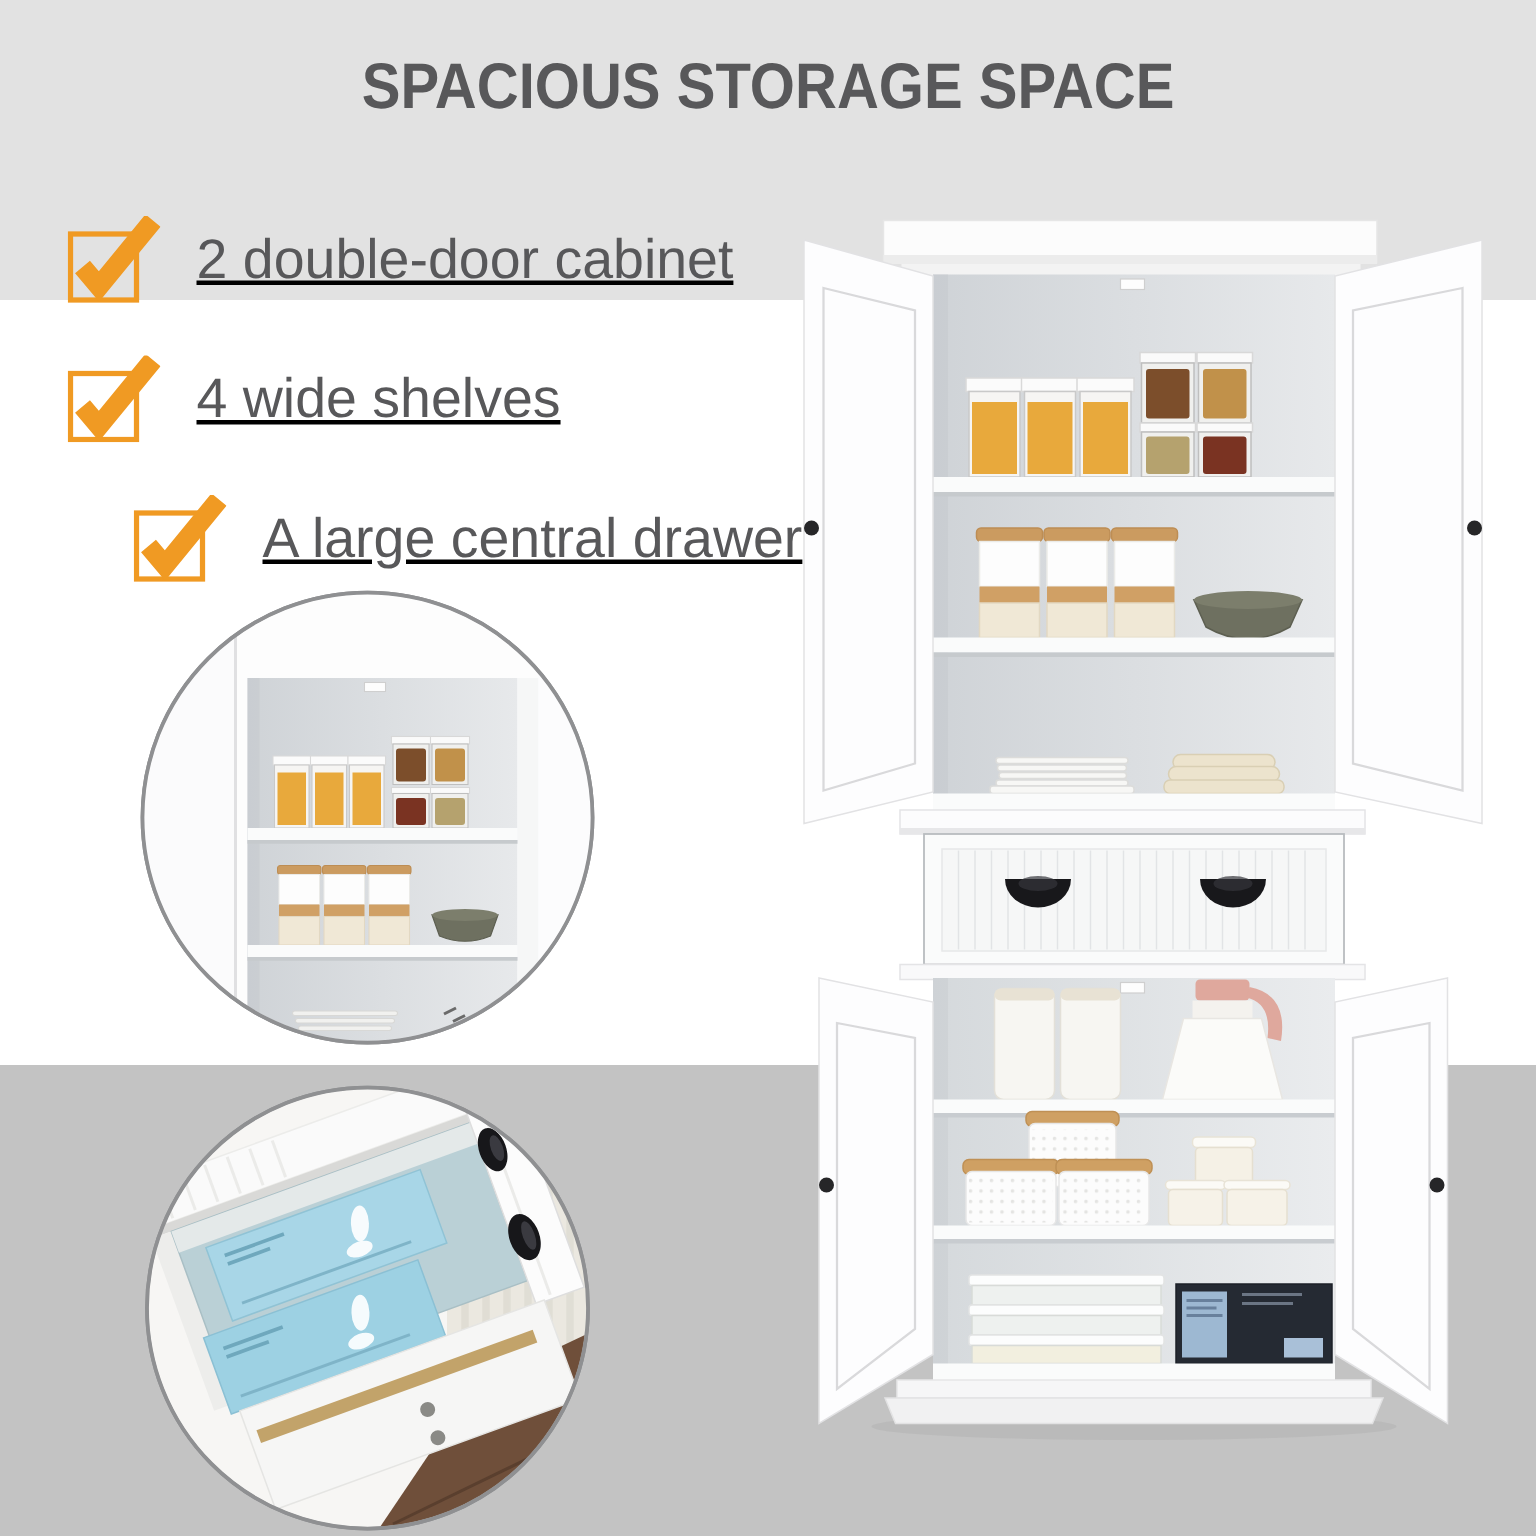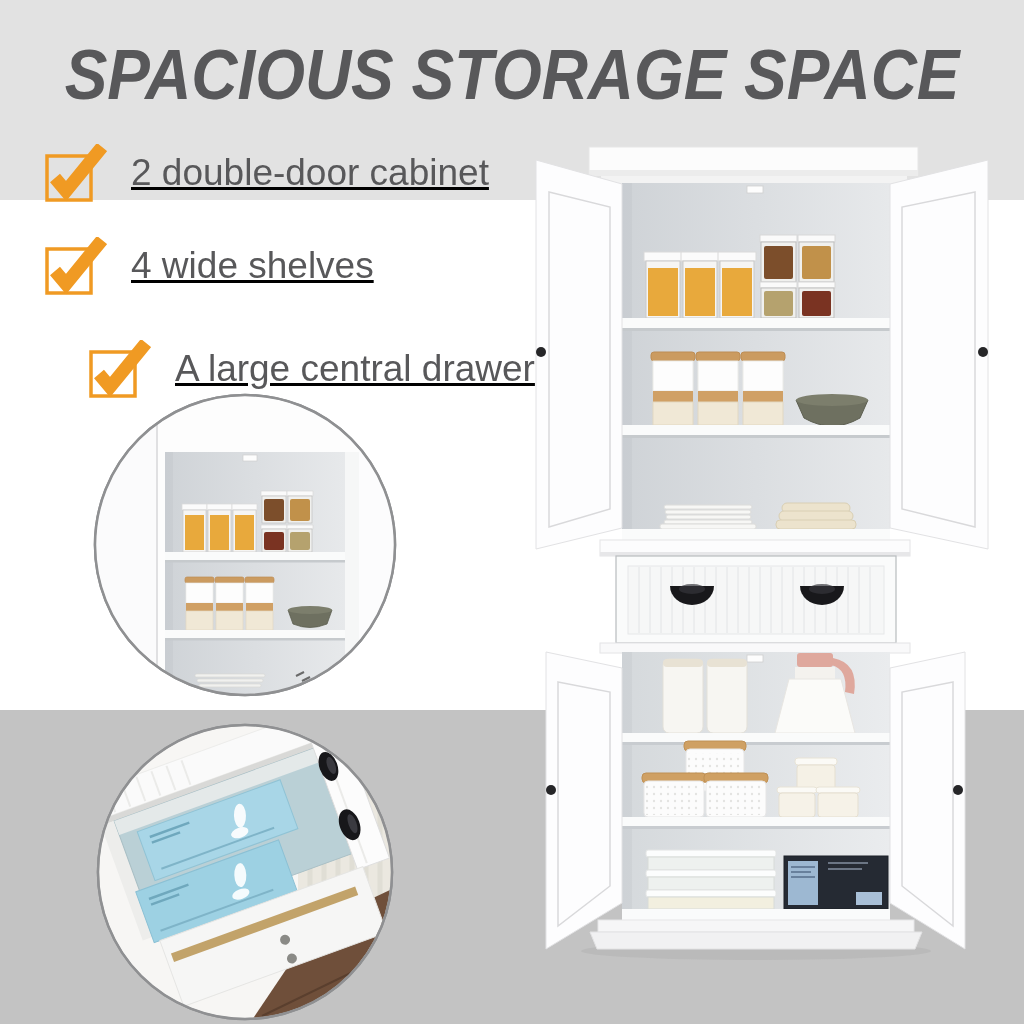--- a/index.html
+++ b/index.html
@@ -1,26 +1,26 @@
 <!DOCTYPE html>
 <html style="--accent: #F09A23; --heading_text: #58585A; --body_text: #58585A; --top_band: #E2E2E2; --bottom_band: #C3C3C3;"><head>
 <meta charset="utf-8">
 <style>
   html,body{margin:0;padding:0;background:#fff;}
   .page{position:relative;width:1024px;height:1024px;overflow:hidden;
         font-family:"Liberation Sans", sans-serif;background:#ffffff;}
   .band-top{position:absolute;top:0;left:0;width:1024px;height:200px;background:var(--top_band,#e2e2e2);}
   .band-bottom{position:absolute;top:710px;left:0;width:1024px;height:314px;background:var(--bottom_band,#c3c3c3);}
   .title{position:absolute;top:34px;left:0;width:1024px;text-align:center;
-         font-weight:bold;font-size:71px;color:var(--heading_text,#58585a);letter-spacing:0;font-style:italic;}
+         font-weight:bold;font-size:43px;color:var(--heading_text,#58585a);letter-spacing:0;}
   .title span{display:inline-block;transform:scaleX(.9);white-space:nowrap;}
   .feature{position:absolute;left:45px;display:flex;align-items:center;height:50px;text-decoration:underline;}
   .feature .check{width:62px;height:58px;flex:0 0 auto;margin-right:24px;}
   .feature .lbl{font-size:37px;color:var(--body_text,#58585a);white-space:nowrap;}
-  .f1{top:148px;} .f2{top:241px;} .f3{top:344px;padding-left:44px;}
+  .f1{top:148px;} .f2{top:241px;} .f3{top:334px;padding-left:44px;}
   .scene{position:absolute;top:0;left:0;}
 </style>
 </head>
 <body>
 
 <div class="page">
 
   <div class="band-top"></div>
   <div class="band-bottom"></div>
 

